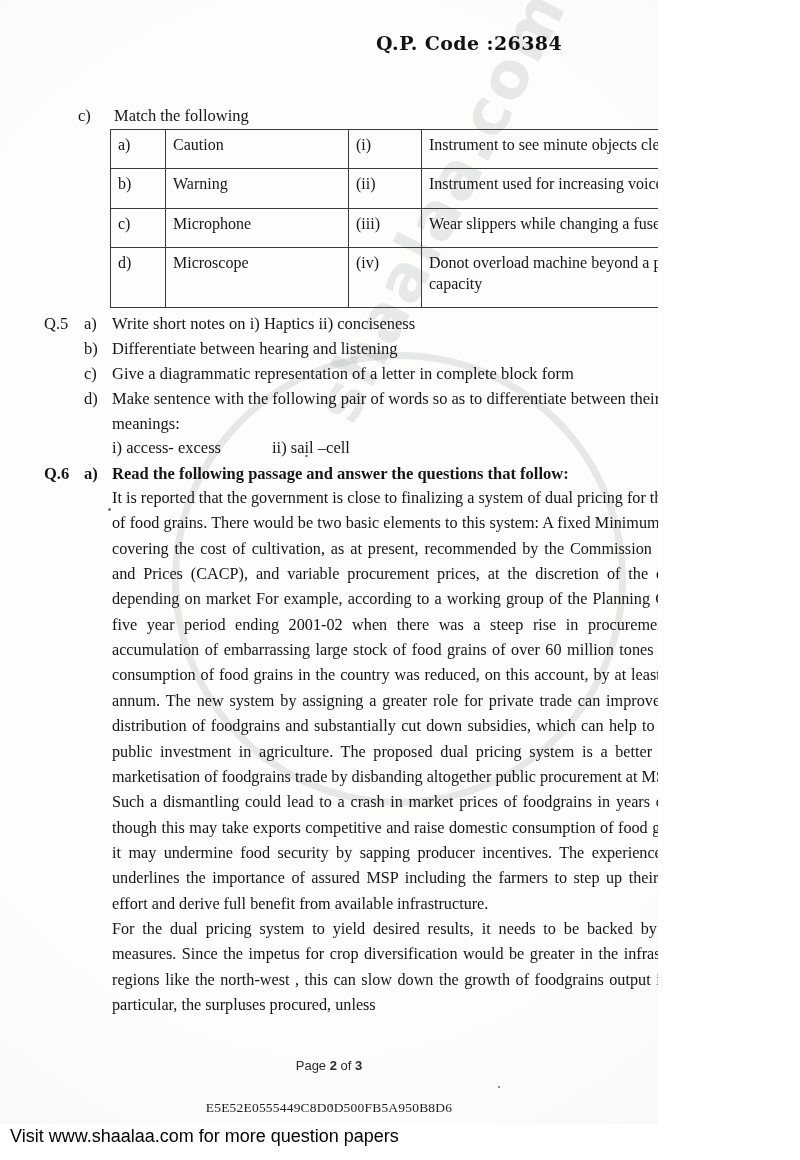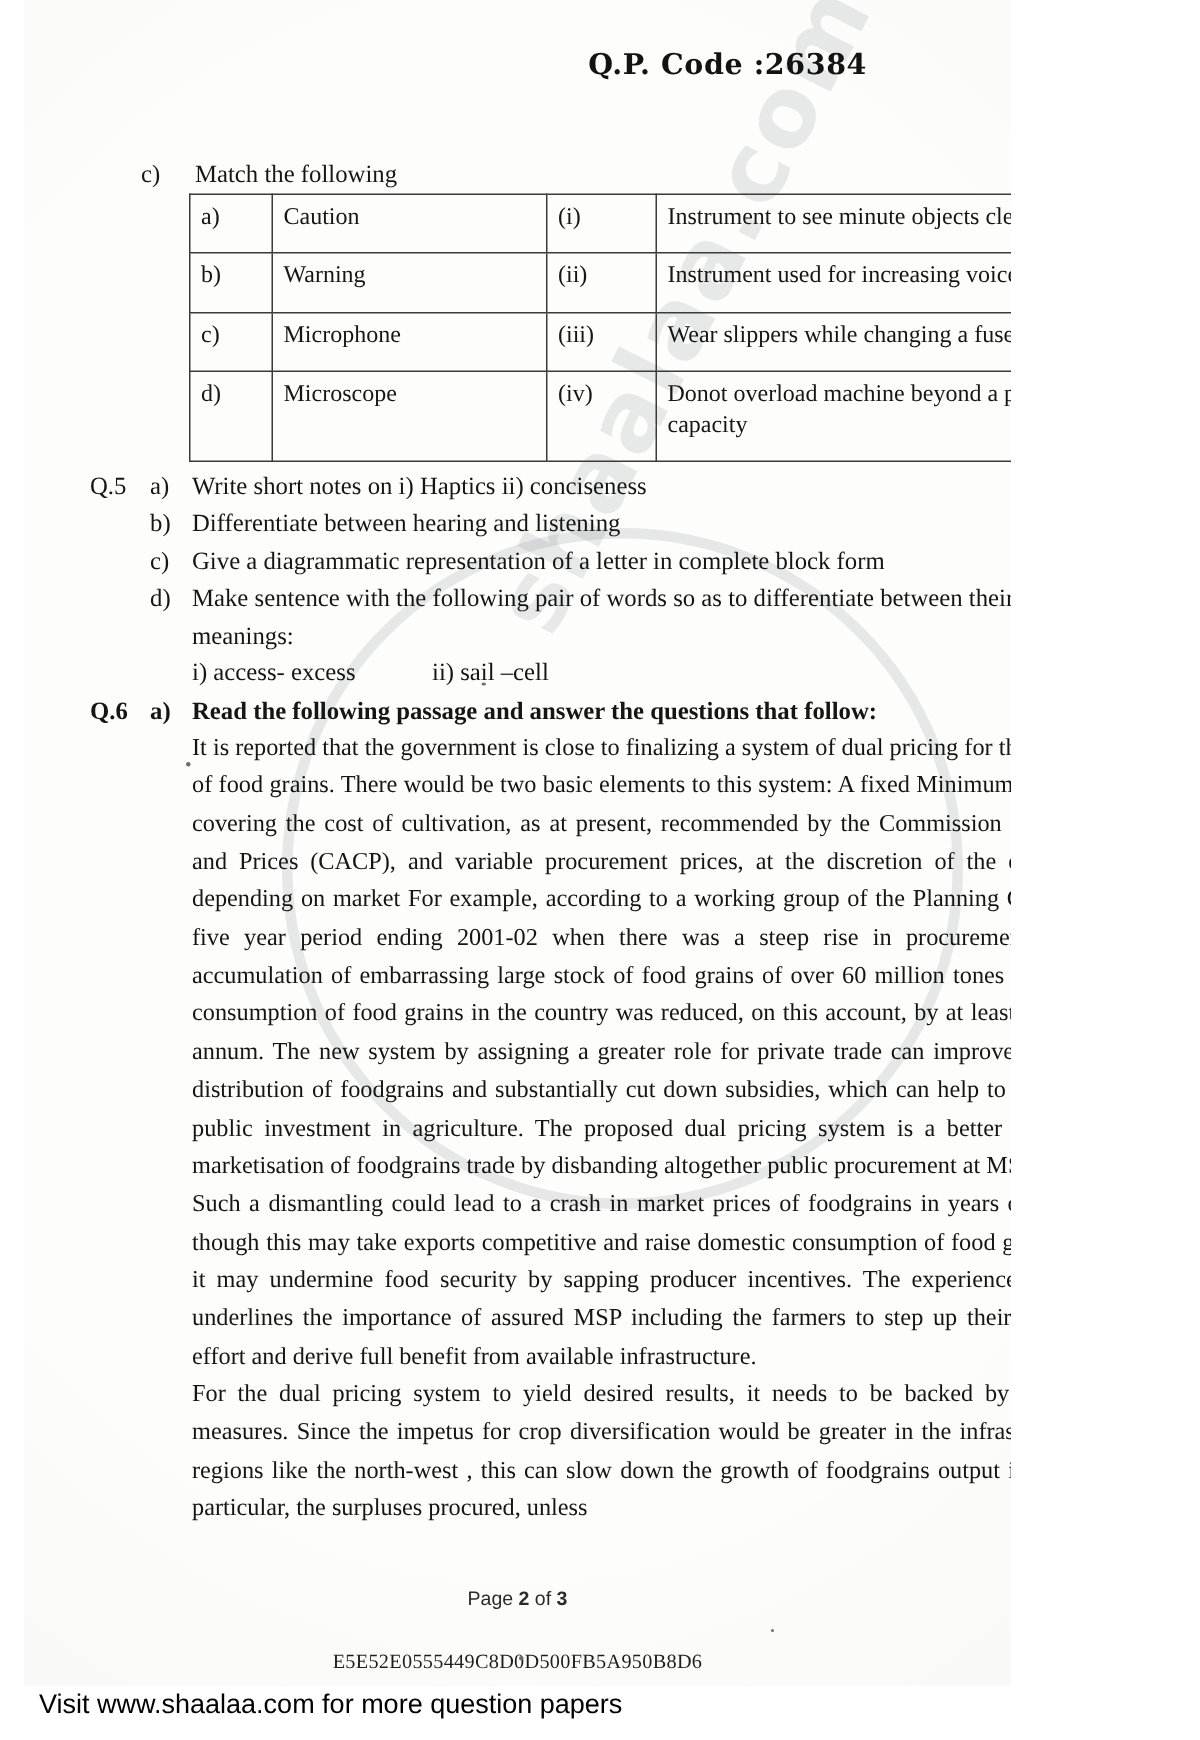--- a/index.html
+++ b/index.html
@@ -11,21 +11,20 @@
     font-family: "Liberation Serif", serif;
     color: #1a1a1a;
   }
 
   #page {
     position: relative;
     width: 658px;
     height: 1160px;
     overflow: hidden;
     background: #fdfdfb;
-    margin-left: 16px;
   }
 
   
   .scan-tint {
     position: absolute;
     inset: 0;
     background:
       radial-gradient(ellipse 120% 80% at 50% 45%, rgba(255,255,255,0) 55%, rgba(0,0,0,0.035) 100%);
     pointer-events: none;
     z-index: 6;

